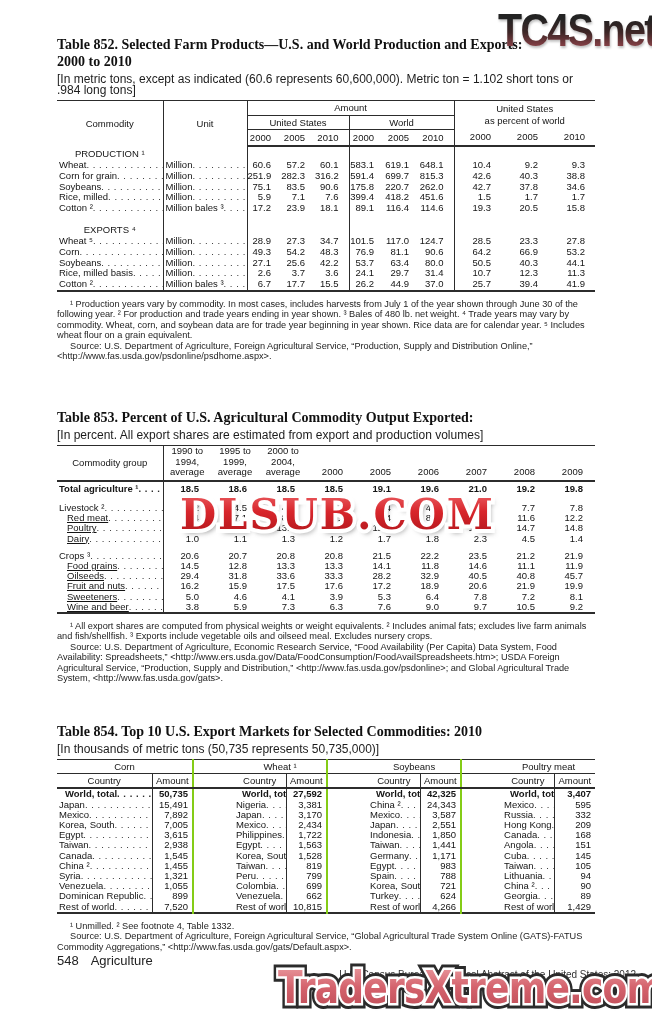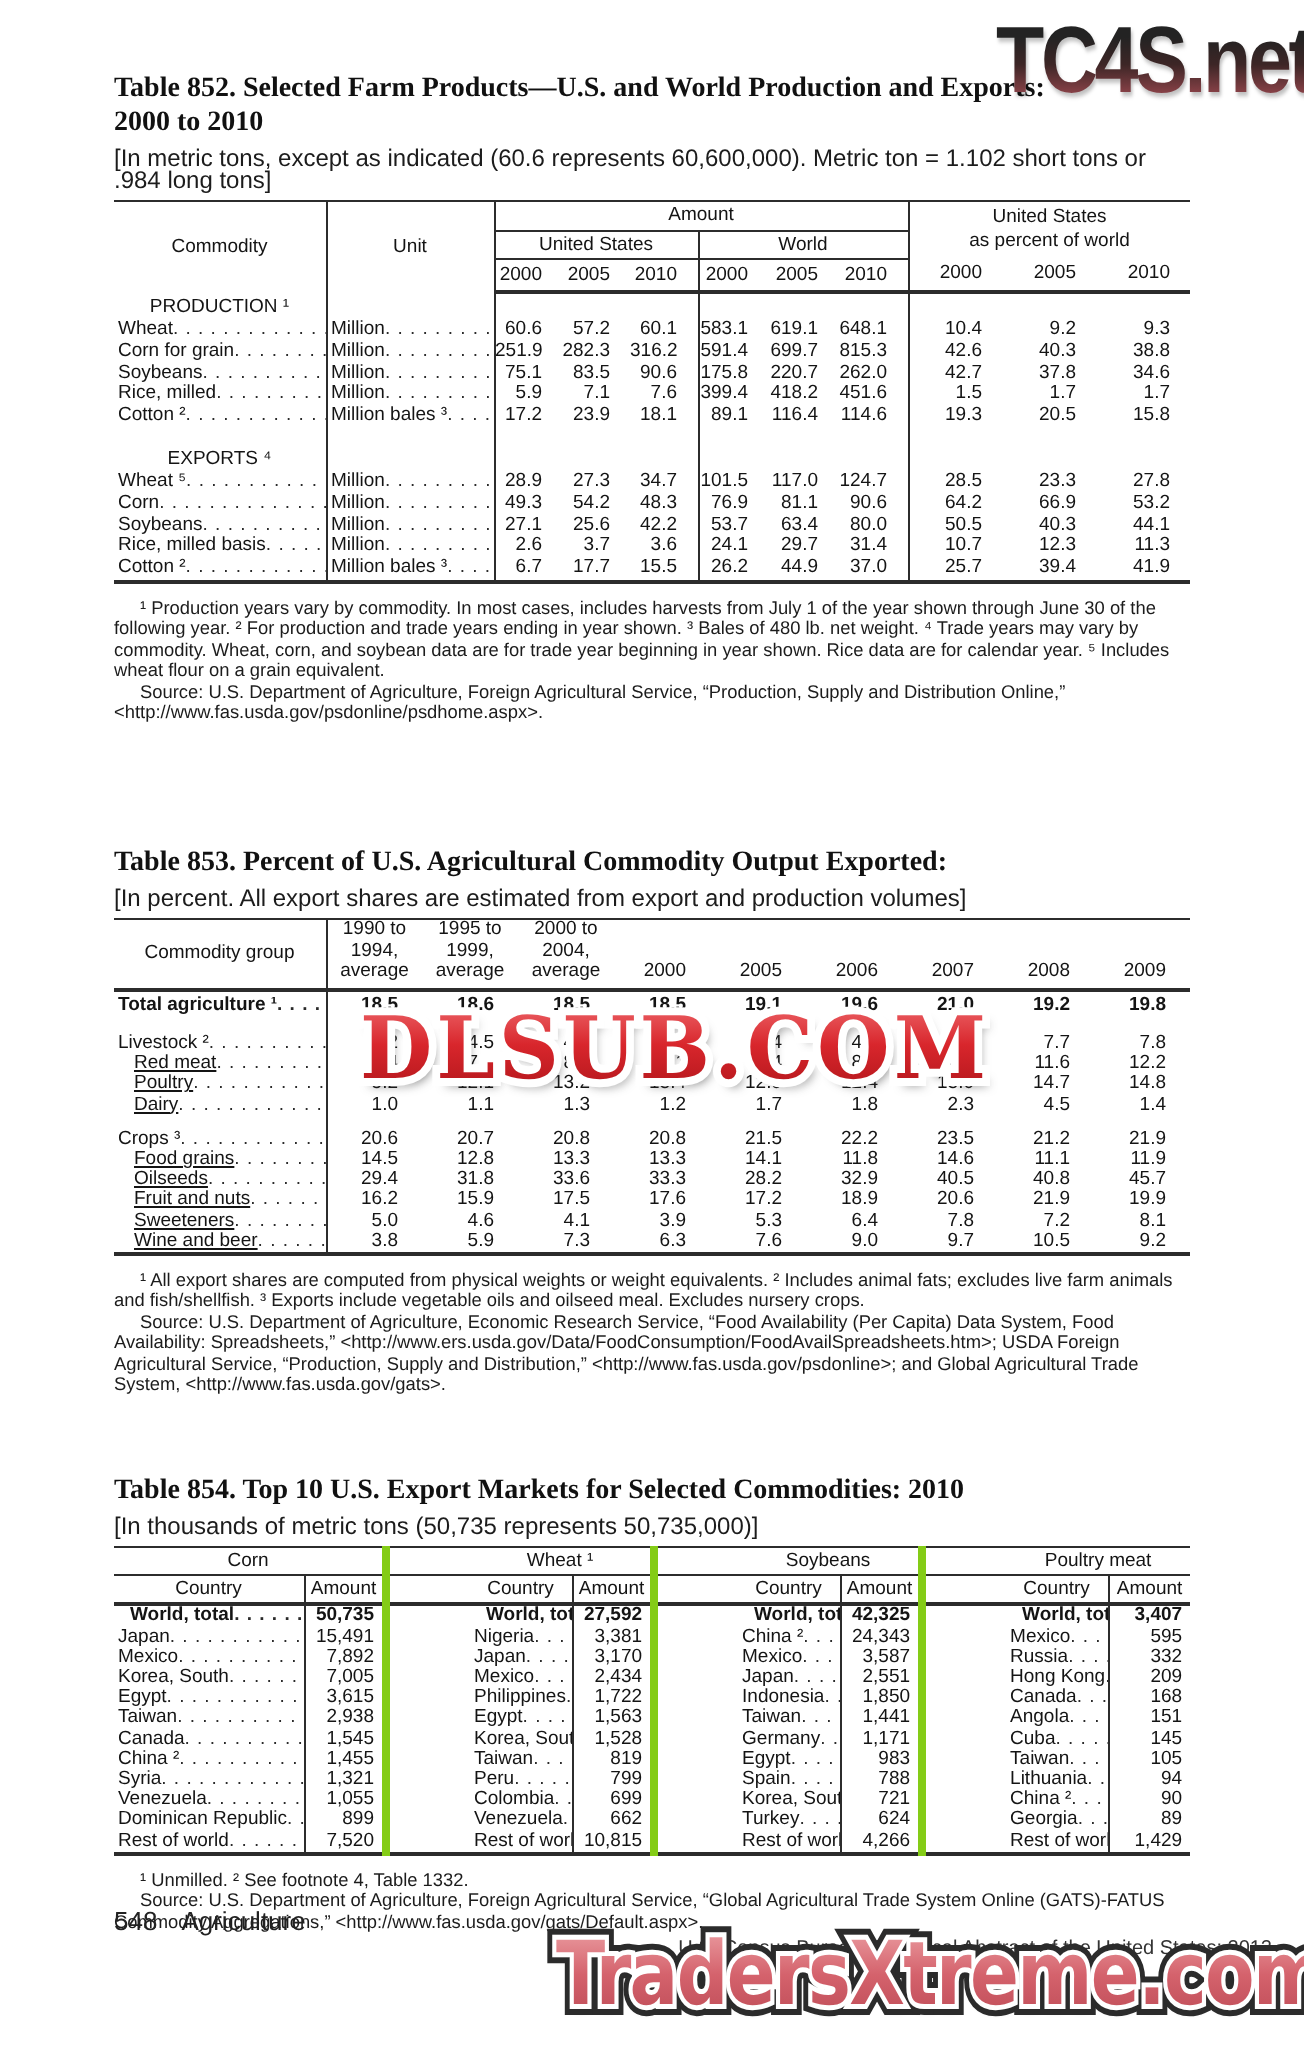--- a/index.html
+++ b/index.html
@@ -10,21 +10,21 @@
   .content{position:absolute;left:57px;top:0;width:538px;}
 
   
   .tbl-title{font-family:"Liberation Serif",serif;font-weight:bold;font-size:14px;line-height:17px;color:#111;}
   .tbl-note{font-size:12px;line-height:11px;color:#1c1c1c;margin-top:4px;margin-bottom:4px;}
 
   
   table{border-collapse:collapse;table-layout:fixed;width:538px;font-size:9.5px;color:#141414;}
   th,td{padding:0;font-weight:normal;vertical-align:middle;overflow:hidden;white-space:nowrap;}
   .bl{border-left:1px solid #2c2c2c;}
-  .bl2{border-left:4px solid #84cc16;padding-left:40px;}
+  .bl2{border-left:2px solid #84cc16;padding-left:40px;}
   .num{text-align:right;line-height:10.8px;}
   .lc{line-height:10.8px;}
   .lbl{display:flex;align-items:baseline;}
   .lbl .lt{white-space:nowrap;padding-left:2px;}
   .lbl.ind .lt{padding-left:10px;text-decoration:underline;}
   .lbl .dots{flex:1;overflow:hidden;white-space:nowrap;color:#2a2a2a;}
   .lbl .dots::after{content:" . . . . . . . . . . . . . . . . . . . . . . . . . . . . . . . .";letter-spacing:0.5px;}
   .bold, .bold .lt{font-weight:bold;}
 
   
@@ -70,21 +70,21 @@
   .wm{position:absolute;z-index:50;pointer-events:none;}
   .wm span{position:absolute;left:0;top:0;white-space:nowrap;}
   .wm-top{right:-4px;top:2px;height:60px;width:230px;}
   .wm-top span{
     right:0;left:auto;
     font-family:"Liberation Sans",sans-serif;font-weight:bold;font-size:47px;letter-spacing:-2px;
     transform:scaleX(0.84);transform-origin:right top;
     background:linear-gradient(180deg,#232323 30%,#3d2626 55%,#8a4248 82%,#9c4a50 100%);
     -webkit-background-clip:text;background-clip:text;color:transparent;-webkit-text-fill-color:transparent;
     filter:drop-shadow(1px 2px 1px rgba(0,0,0,0.25));}
-  .wm-mid{left:180px;top:500px;width:300px;height:56px;}
+  .wm-mid{left:180px;top:489px;width:300px;height:56px;}
   .wm-mid span{font-family:"DejaVu Serif",serif;font-weight:bold;font-size:43px;letter-spacing:2px;
     transform:scaleX(0.97);transform-origin:left top;}
   .wm-mid .outline{-webkit-text-stroke:8px #ffffff;color:#fff;
     text-shadow:3px 4px 5px rgba(60,60,60,0.55);}
   .wm-mid .fill{background:linear-gradient(180deg,#ee686c 0%,#d8262c 45%,#ad1419 100%);
     -webkit-background-clip:text;background-clip:text;color:transparent;-webkit-text-fill-color:transparent;}
   .wm-bot{left:278px;top:962px;width:380px;height:58px;}
   .wm-bot span{font-family:"DejaVu Sans",sans-serif;font-weight:bold;font-size:44px;letter-spacing:-1px;
     transform:scaleX(0.82);transform-origin:left top;}
   .wm-bot .outer{-webkit-text-stroke:11px #2b2b2b;color:#2b2b2b;
@@ -398,21 +398,21 @@
             <td class="num">41.9</td>
           </tr>
         </tbody>
     </table>
 
     <div class="fnblock">
       <p class="fnote">¹ Production years vary by commodity. In most cases, includes harvests from July 1 of the year shown through June 30 of the following year. ² For production and trade years ending in year shown. ³ Bales of 480 lb. net weight. ⁴ Trade years may vary by commodity. Wheat, corn, and soybean data are for trade year beginning in year shown. Rice data are for calendar year. ⁵ Includes wheat flour on a grain equivalent.</p>
       <p class="fnote">Source: U.S. Department of Agriculture, Foreign Agricultural Service, “Production, Supply and Distribution Online,” &lt;http://www.fas.usda.gov/psdonline/psdhome.aspx&gt;.</p>
     </div>
 
-    <div style="margin-top:62px;">
+    <div style="margin-top:48px;">
       <div class="tbl-title">Table 853. Percent of U.S. Agricultural Commodity Output Exported:</div>
     </div>
     <div class="tbl-note">[In percent. All export shares are estimated from export and production volumes]</div>
 
     <table id="t853">
       <colgroup>
         <col style="width:106px">
         <col style="width:48px">
           <col style="width:48px">
           <col style="width:48px">

